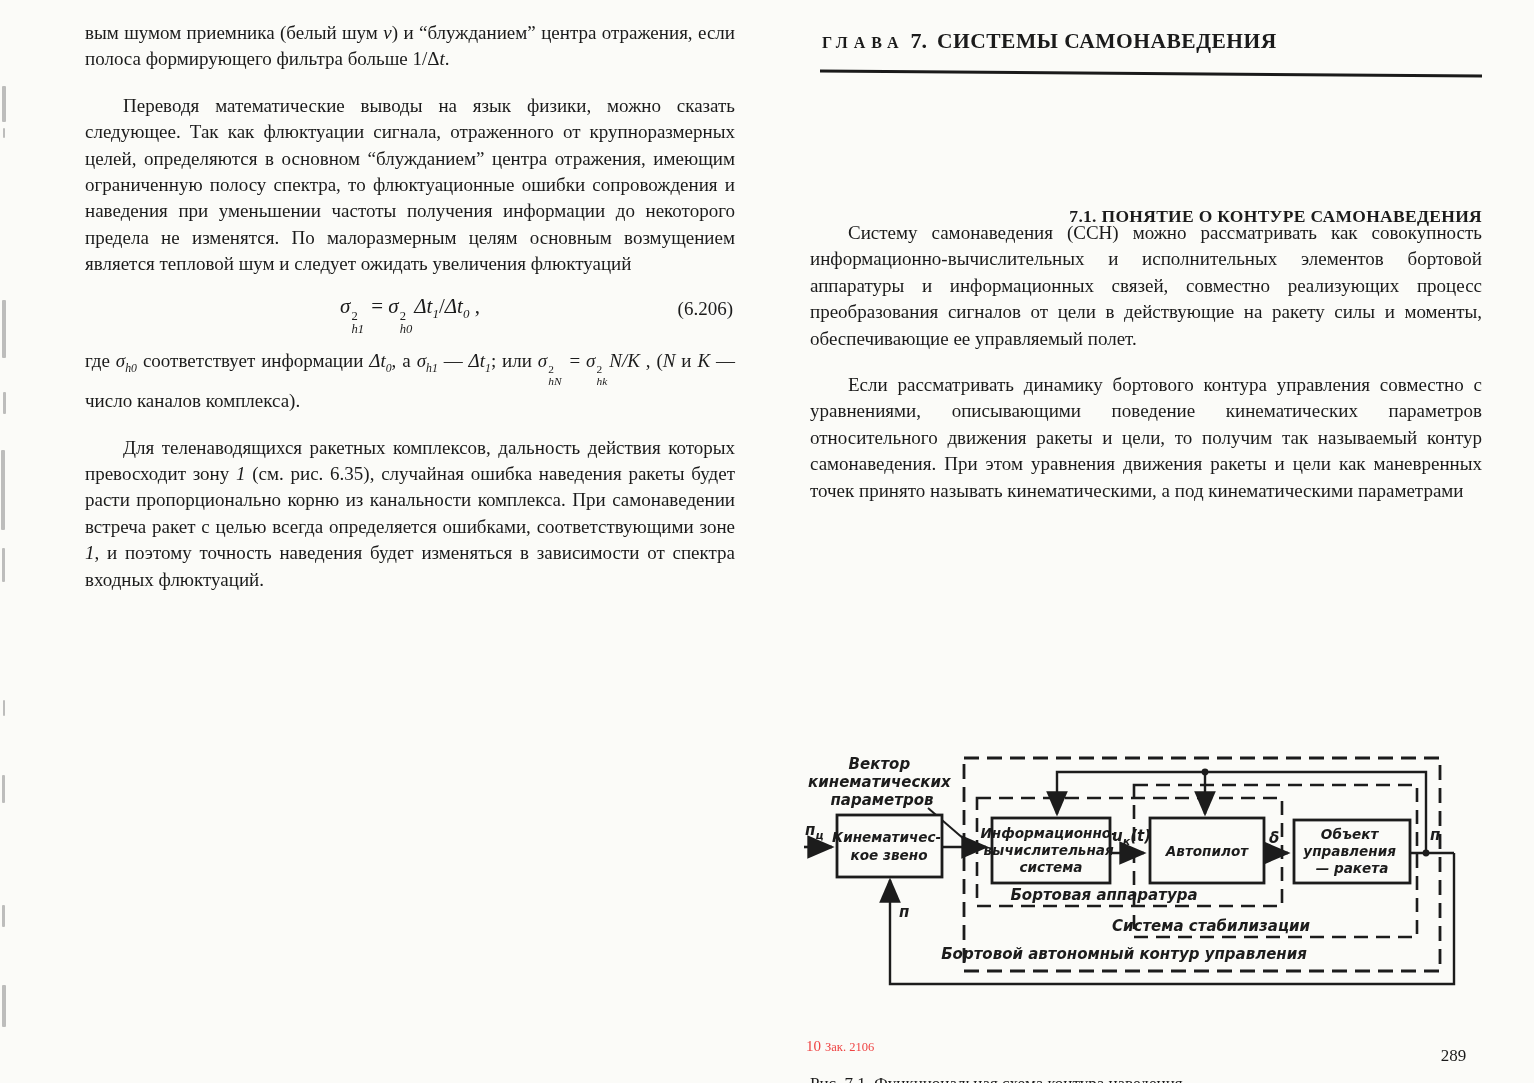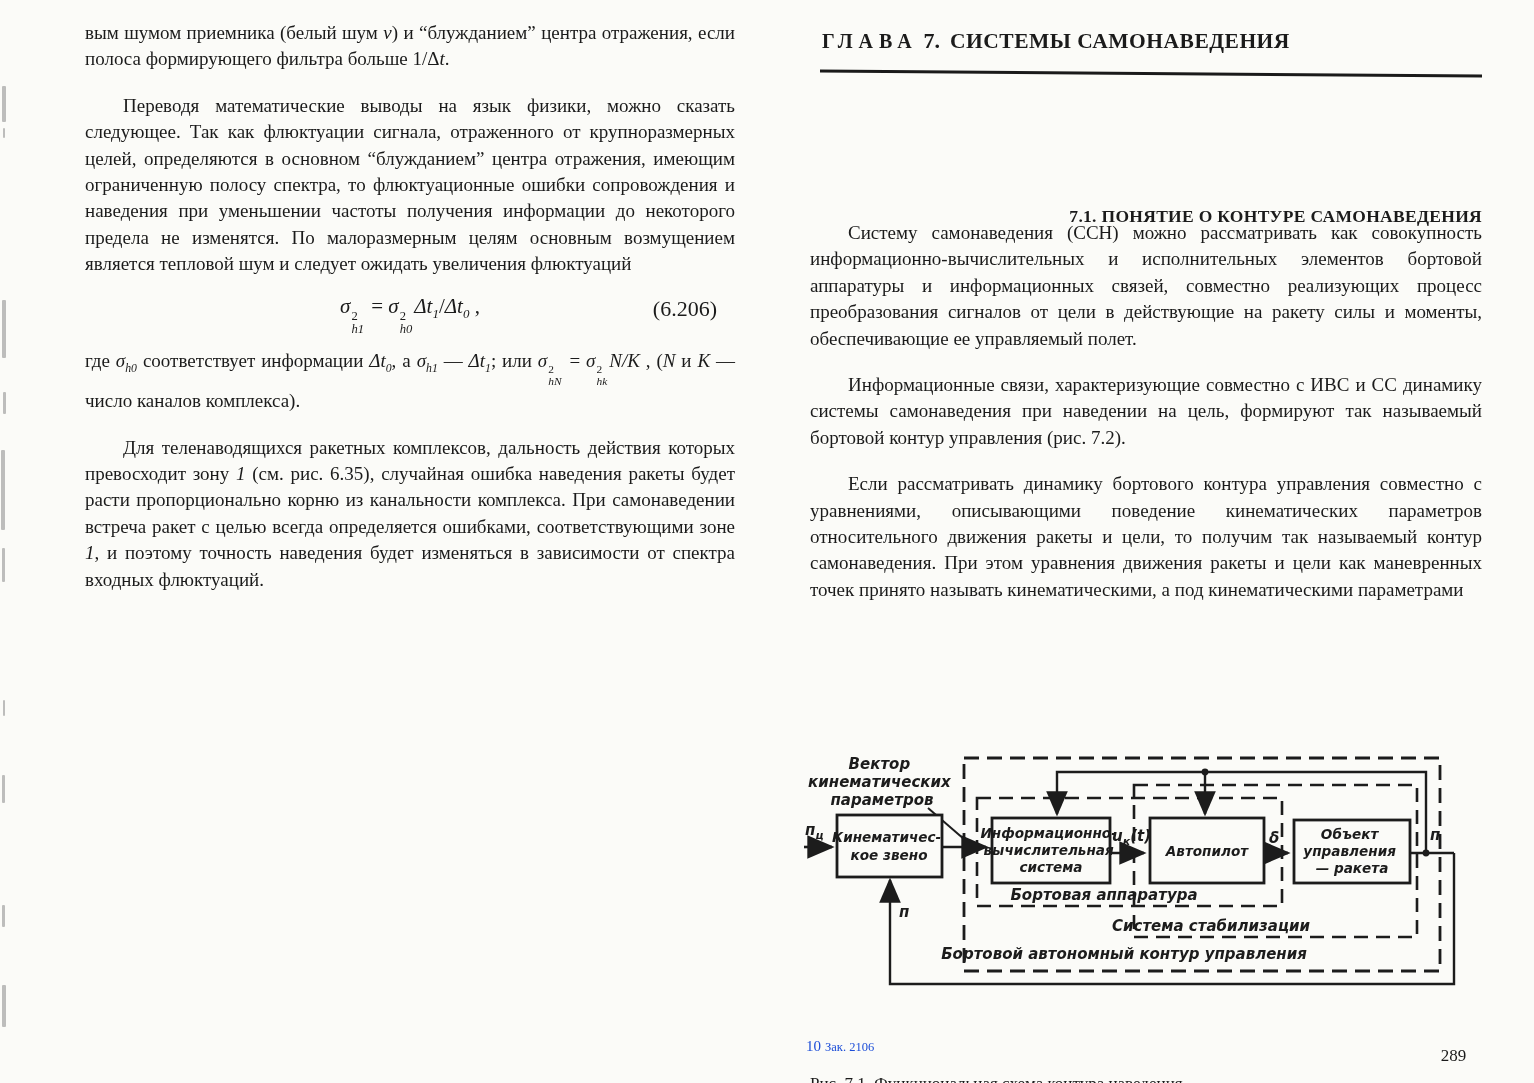--- a/index.html
+++ b/index.html
@@ -16,38 +16,38 @@
   #right-text{left:810px;top:220px;width:672px;height:512px;overflow:hidden;}
   .para{margin:0;}
   .para.ind{text-indent:38px;}
   .para + .para{margin-top:20px;}
   sub{font-size:0.62em;line-height:0;}
   .stack{display:inline-flex;flex-direction:column;align-items:flex-start;
          font-size:0.60em;line-height:1.05;vertical-align:-0.55em;margin:0 2px 0 1px;}
   .st-sup{font-style:normal;}
   
   .formula-row{position:relative;margin:15px 0 12px 0;text-align:center;font-size:21px;line-height:26px;}
-  .eqno{position:absolute;right:18px;top:3px;font-size:22px;font-style:normal;}
+  .eqno{position:absolute;right:2px;top:3px;font-size:19px;font-style:normal;}
   
   #chapter{position:absolute;left:822px;top:28px;width:662px;white-space:nowrap;}
-  .ch-word{font-weight:600;font-size:20px;letter-spacing:6px;}
+  .ch-word{font-weight:600;font-size:16px;letter-spacing:6px;}
   .ch-num{font-weight:700;font-size:22px;margin-left:2px;}
   .ch-title{font-weight:700;font-size:21.5px;letter-spacing:0.5px;margin-left:6px;}
   #rule{position:absolute;left:820px;top:72px;width:662px;height:3px;background:#1a1a1a;transform:rotate(0.45deg);}
   #section-head{position:absolute;left:810px;top:206px;width:672px;text-align:right;
                 font-weight:700;font-size:17.5px;letter-spacing:0.3px;}
   
   #diagram{position:absolute;left:802px;top:750px;}
   #diagram text{font-family:"DejaVu Sans","Liberation Sans",sans-serif;
                 font-style:italic;font-weight:bold;fill:#1c1c1c;}
   .boxlbl{font-size:13.6px;}
   .biglbl{font-size:15px;}
   .siglbl{font-size:15px;}
   #caption{position:absolute;left:810px;top:1074px;font-size:17px;}
-  #imprint{position:absolute;left:806px;top:1038px;font-size:15px;color:#1d4ed8;}
+  #imprint{position:absolute;left:806px;top:1038px;font-size:15px;color:#ef4444;}
   #imprint .small{font-size:12.5px;margin-left:4px;}
   #pageno{position:absolute;left:1425px;top:1046px;width:57px;text-align:center;font-size:17px;}
   
   .mark{position:absolute;background:#8a8a8a;opacity:.55;border-radius:1px;}
 </style>
 </head>
 <body>
 
 <div>
   <div class="mark" style="left:2px;top:86px;width:4px;height:36px;"></div>
@@ -89,21 +89,20 @@
   <span class="ch-word">ГЛАВА</span>
   <span class="ch-num">7.</span>
   <span class="ch-title">СИСТЕМЫ САМОНАВЕДЕНИЯ</span>
 </div>
 <div id="rule"></div>
 
 <div id="section-head">7.1. ПОНЯТИЕ О КОНТУРЕ САМОНАВЕДЕНИЯ</div>
 
 <div id="right-text" class="col">
   <p class="para ind">Систему самонаведения (ССН) можно рассматривать как совокупность информационно-вычислительных и исполнительных элементов бортовой аппаратуры и информационных связей, совместно реализующих процесс преобразования сигналов от цели в действующие на ракету силы и моменты, обеспечивающие ее управляемый полет.</p>
-  <p class="para ind">Информационные связи, характеризующие совместно с ИВС и СС динамику системы самонаведения при наведении на цель, формируют так называемый бортовой контур управления (рис. 7.2).</p>
   <p class="para ind">Если рассматривать динамику бортового контура управления совместно с уравнениями, описывающими поведение кинематических параметров относительного движения ракеты и цели, то получим так называемый контур самонаведения. При этом уравнения движения ракеты и цели как маневренных точек принято называть кинематическими, а под кинематическими параметрами</p>
 </div>
 
 <svg id="diagram" width="660" height="258" viewBox="0 0 660 258">
   <defs>
     <marker id="arr" markerWidth="11" markerHeight="9" refX="9.5" refY="4.5" orient="auto">
       <path d="M0,0 L10.5,4.5 L0,9 z" fill="#1c1c1c"></path>
     </marker>
   </defs>
 

